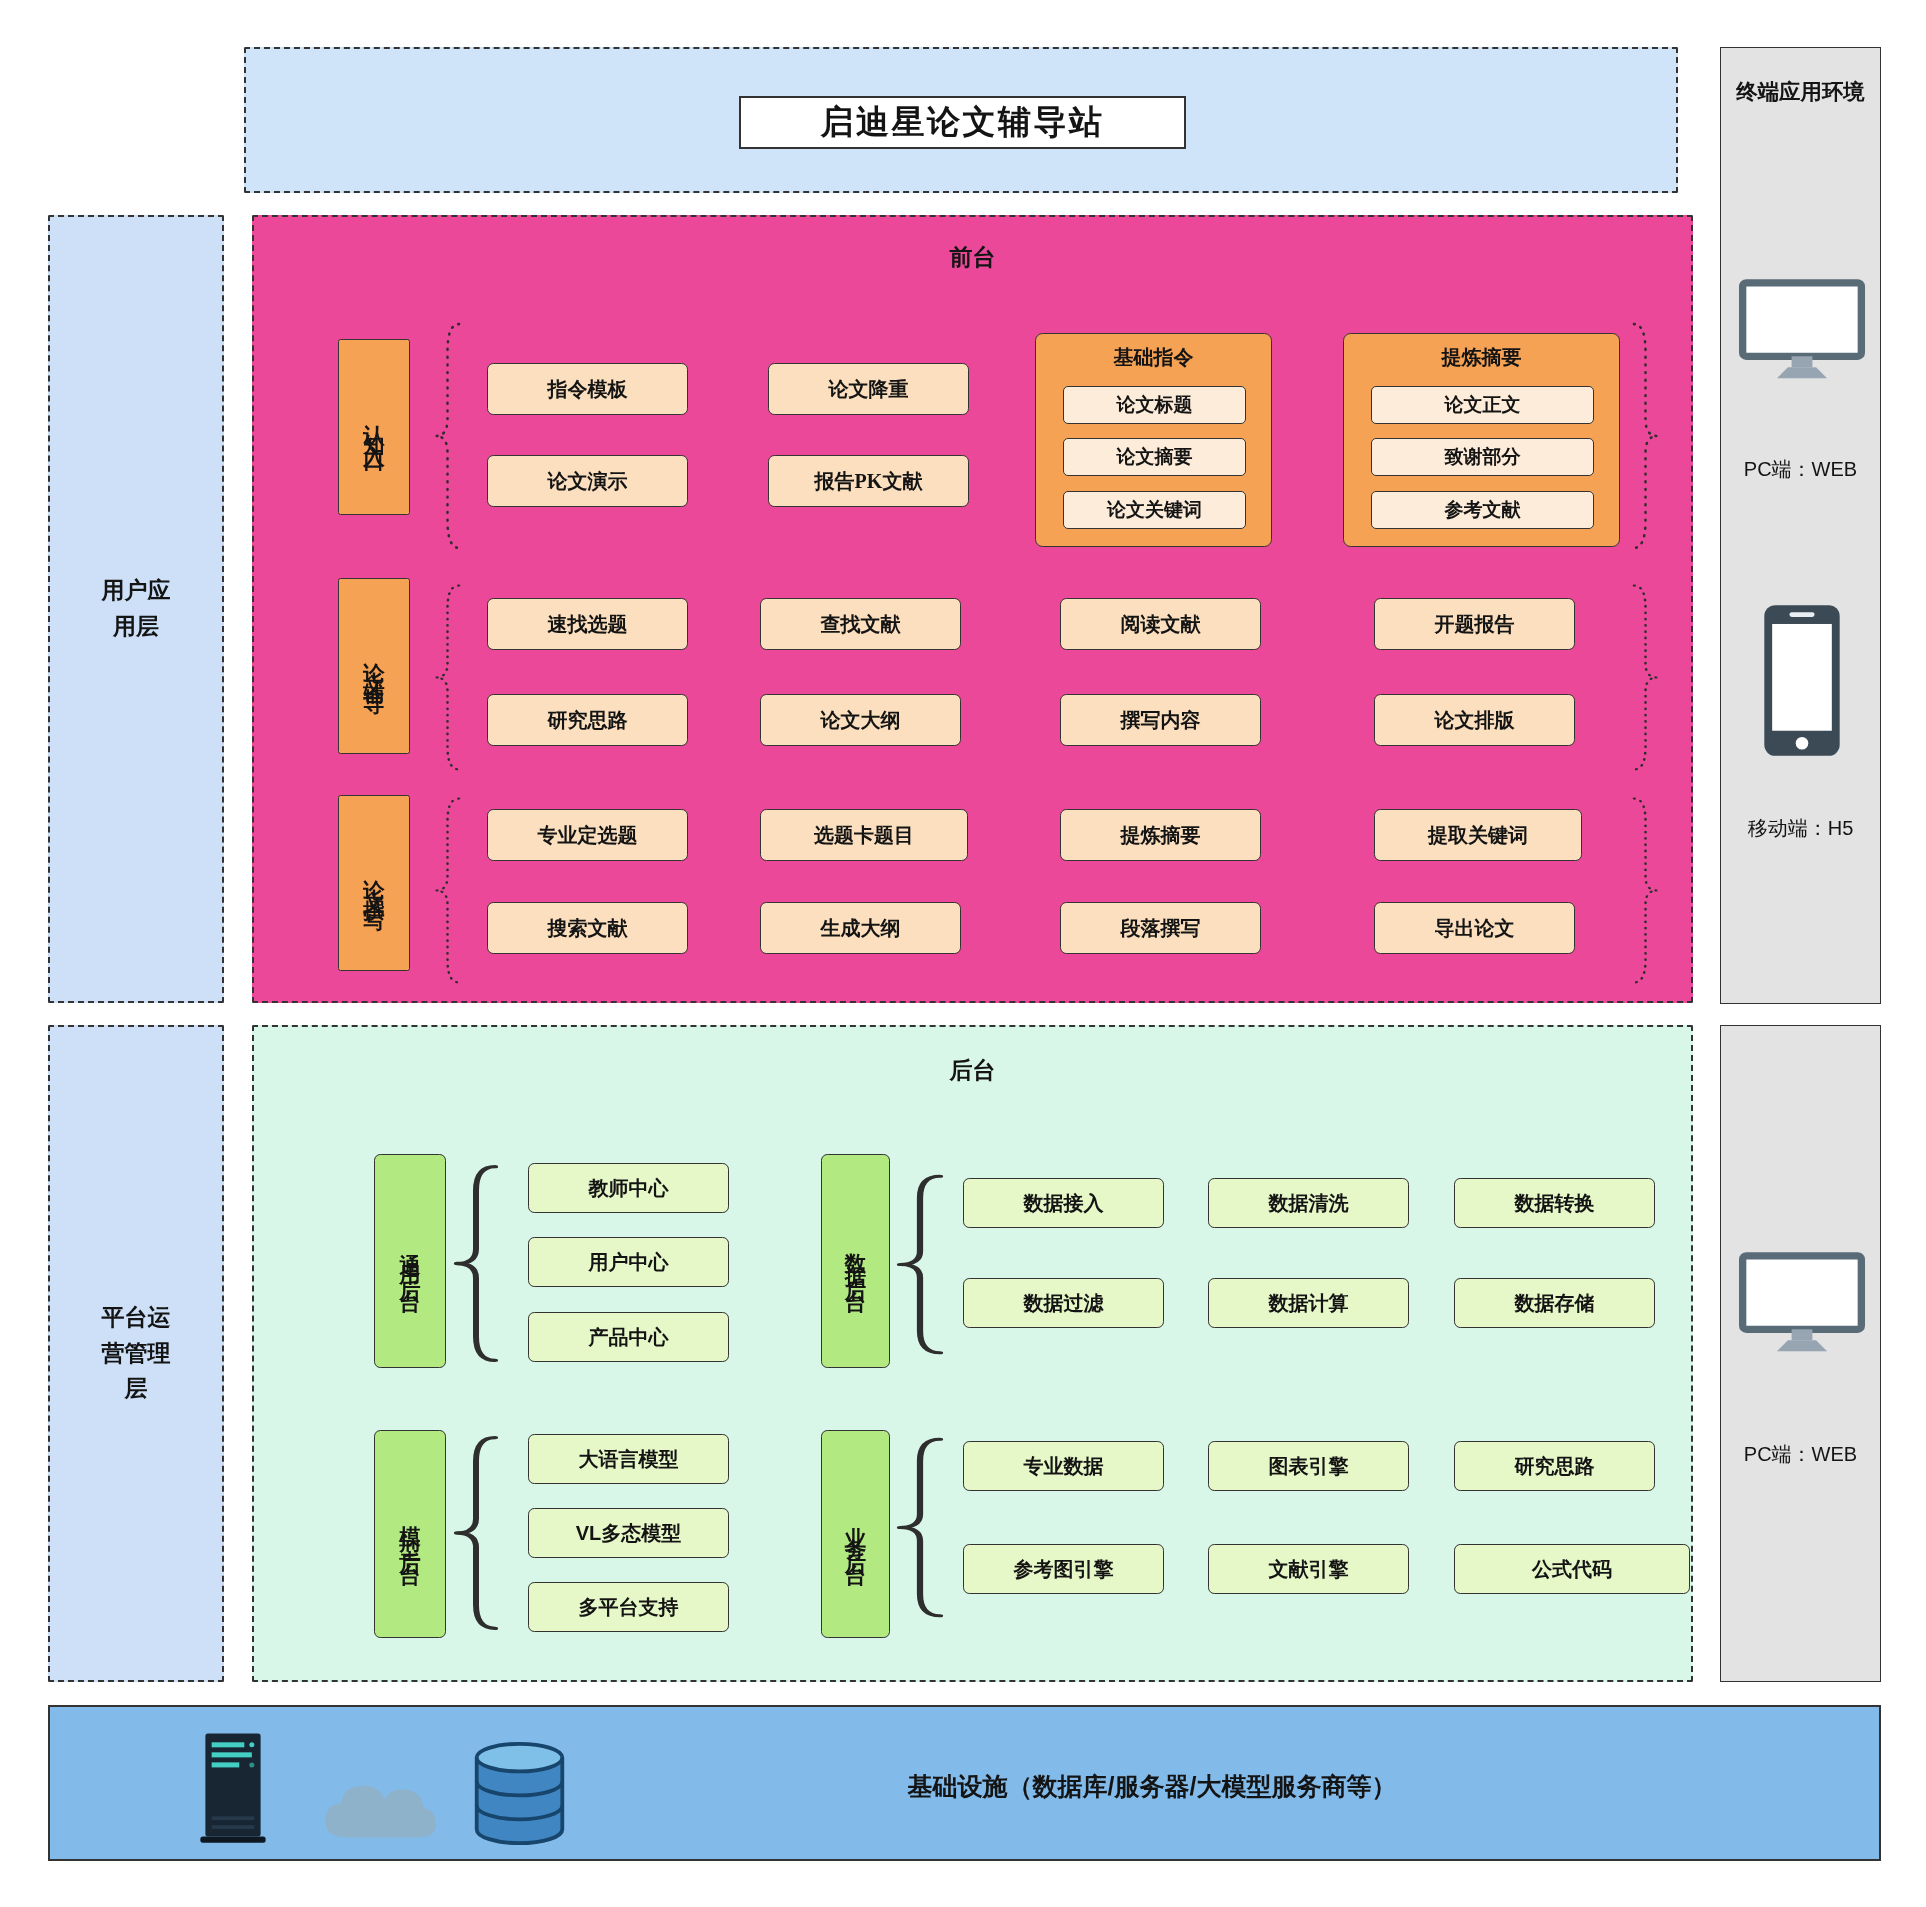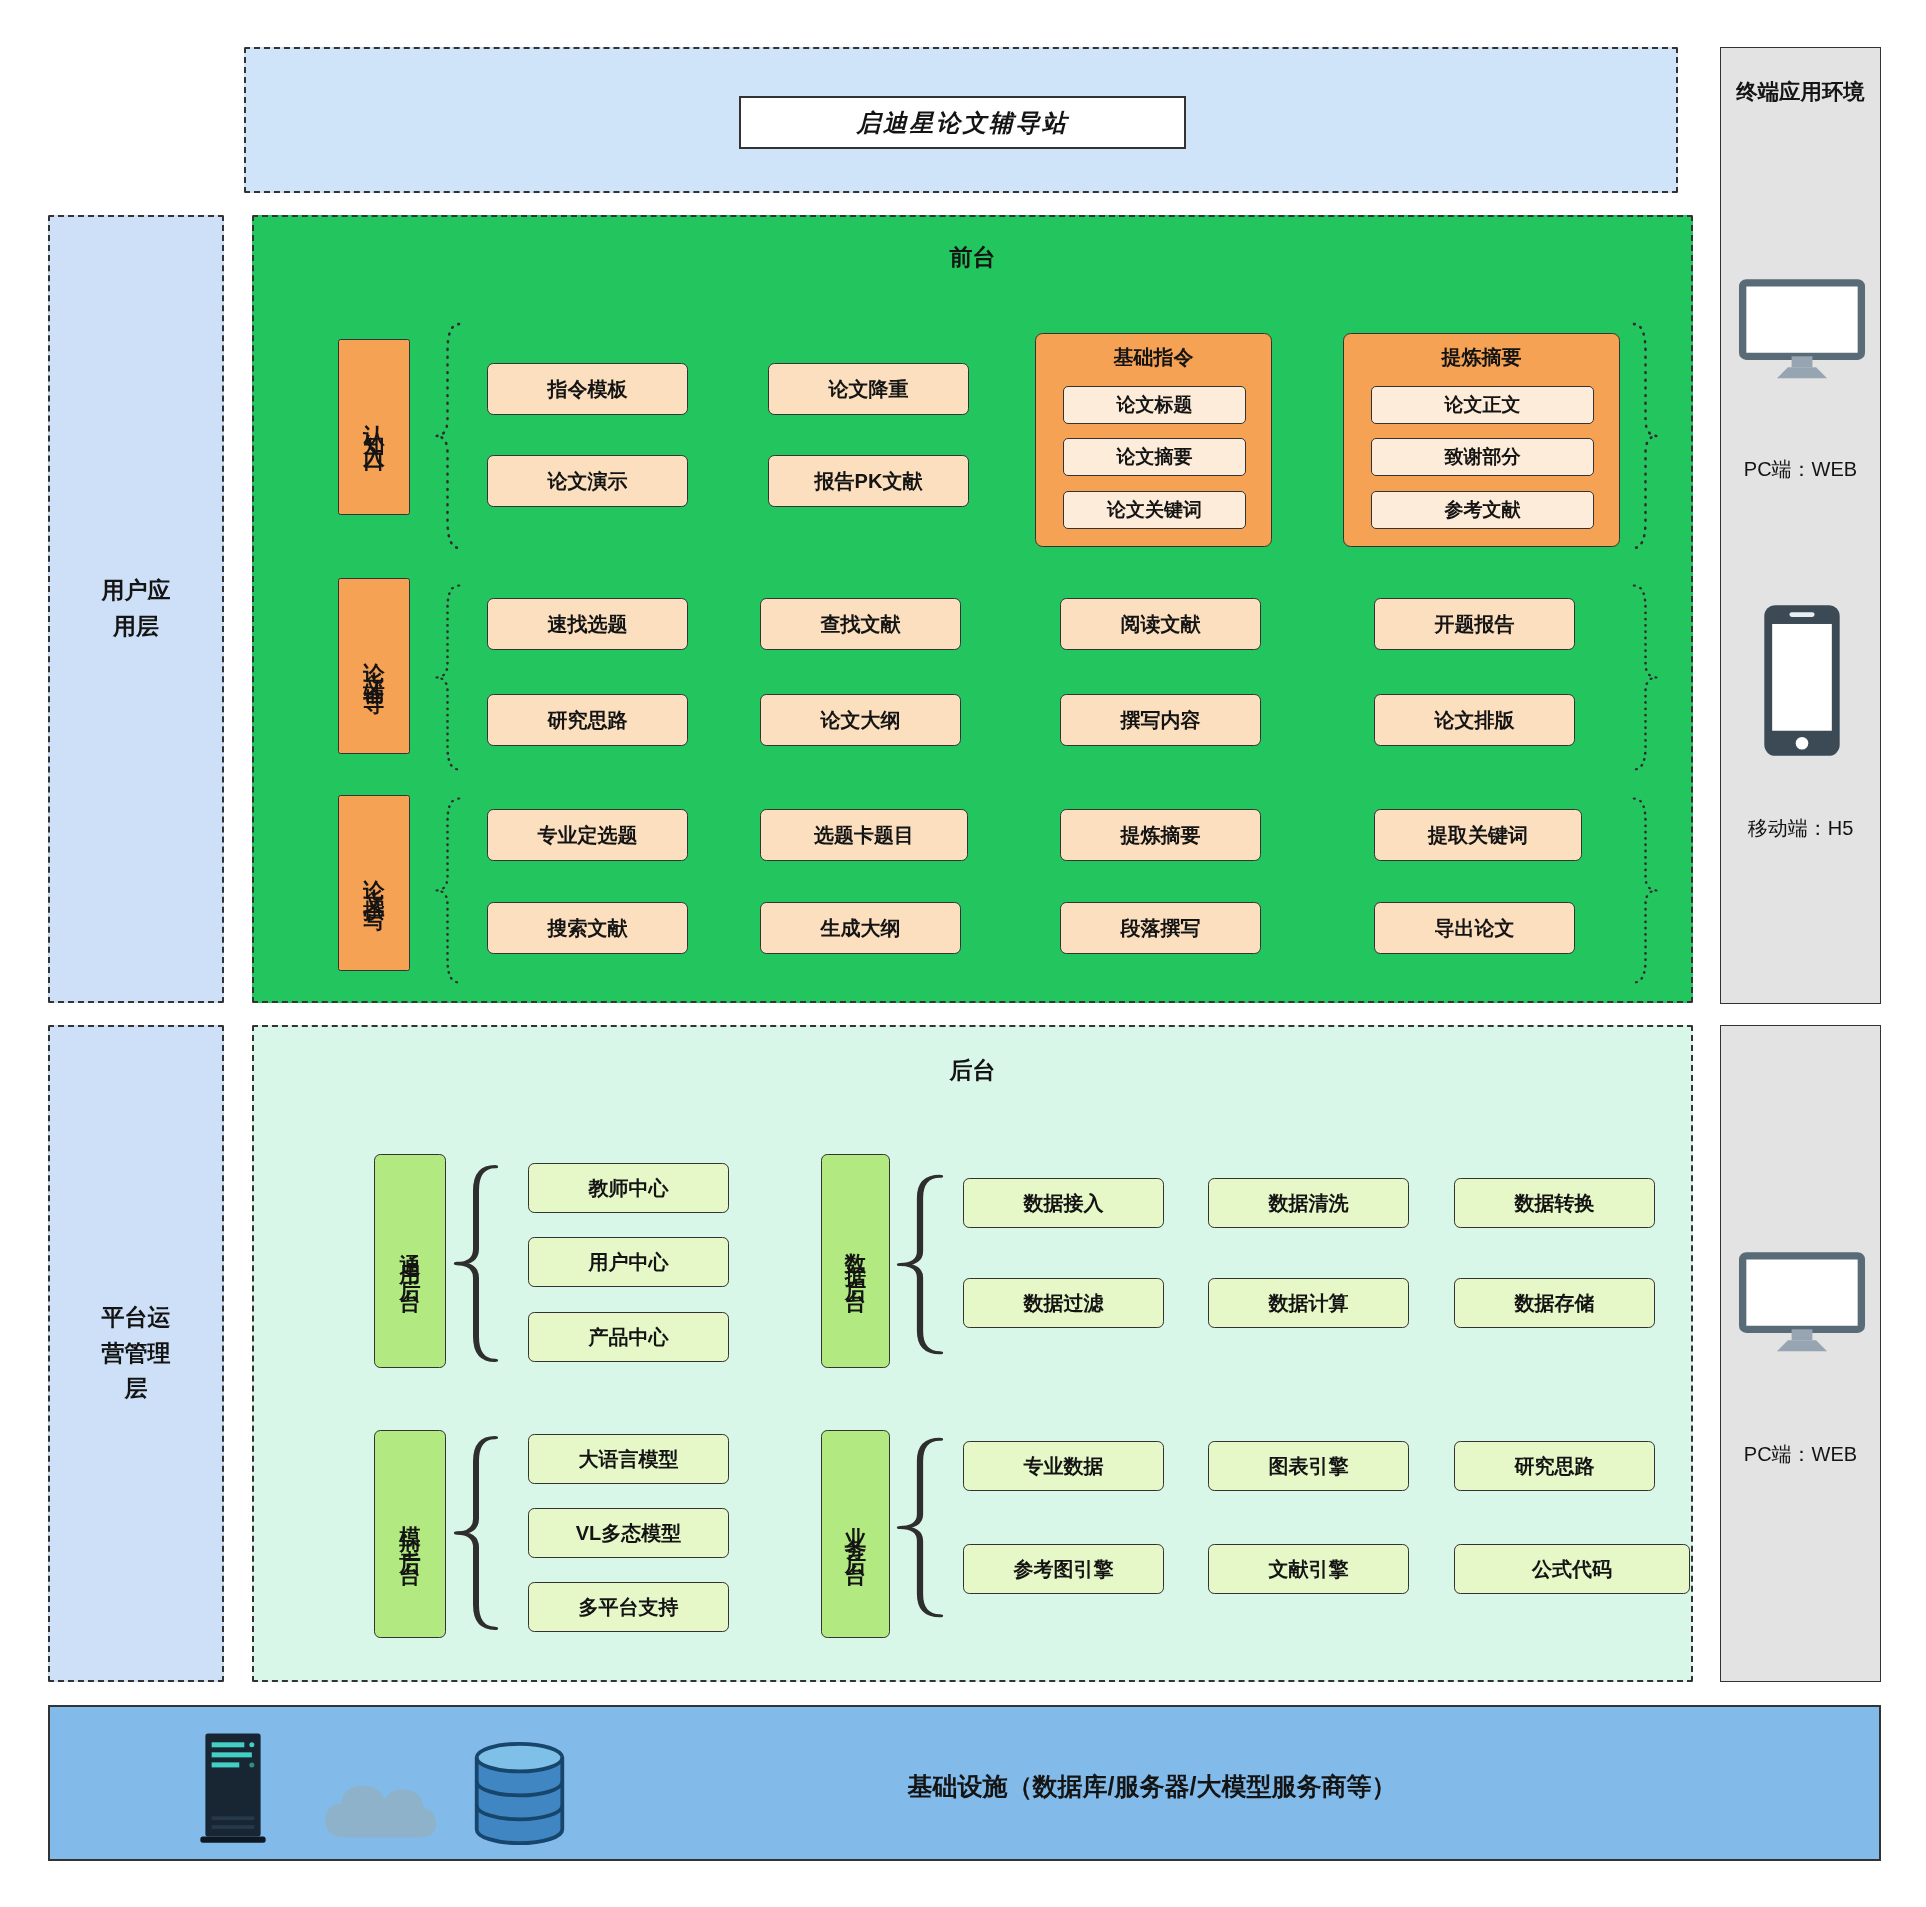--- a/index.html
+++ b/index.html
@@ -12,25 +12,25 @@
     position:absolute; background:#cde0f7; border:2.5px dashed #333;
     display:flex; align-items:center; justify-content:center; text-align:center;
     font-size:23px; font-weight:700; border-radius:1.3px; box-sizing:border-box;
   }
   .layer-box .txt { white-space:pre-line; line-height:1.55; }
   
   .band { position:absolute; background:#cfe3f9; border:2.5px dashed #333; border-radius:1.3px; box-sizing:border-box; }
   .title-box {
     position:absolute; background:#ffffff; border:2.5px solid #333;
     display:flex; align-items:center; justify-content:center;
-    font-size:24px; font-weight:700; letter-spacing:2.5px; box-sizing:border-box;font-style:italic;
+    font-size:33px; font-weight:700; letter-spacing:2.5px; box-sizing:border-box;
   }
   
   .zone { position:absolute; border:2.5px dashed #333; border-radius:1.3px; box-sizing:border-box; }
-  .zone.front { background:#22c55e; }
+  .zone.front { background:#ec4899;font-family:Liberation Serif, serif; }
   .zone.back  { background:#d9f7e8; }
   .zone-title { position:absolute; left:0; width:100%; text-align:center; font-size:23px; font-weight:700; }
   
   .item {
     position:absolute; display:flex; align-items:center; justify-content:center;
     border:1.9px solid #333; border-radius:6.3px; font-size:20px; font-weight:600;
     background:#fbdfbf; box-sizing:border-box; text-align:center;
   }
   .item.grp-inner { background:#fdecd9; border-radius:5px; font-size:19px; }
   .item.green { background:#e7f8c8; }

